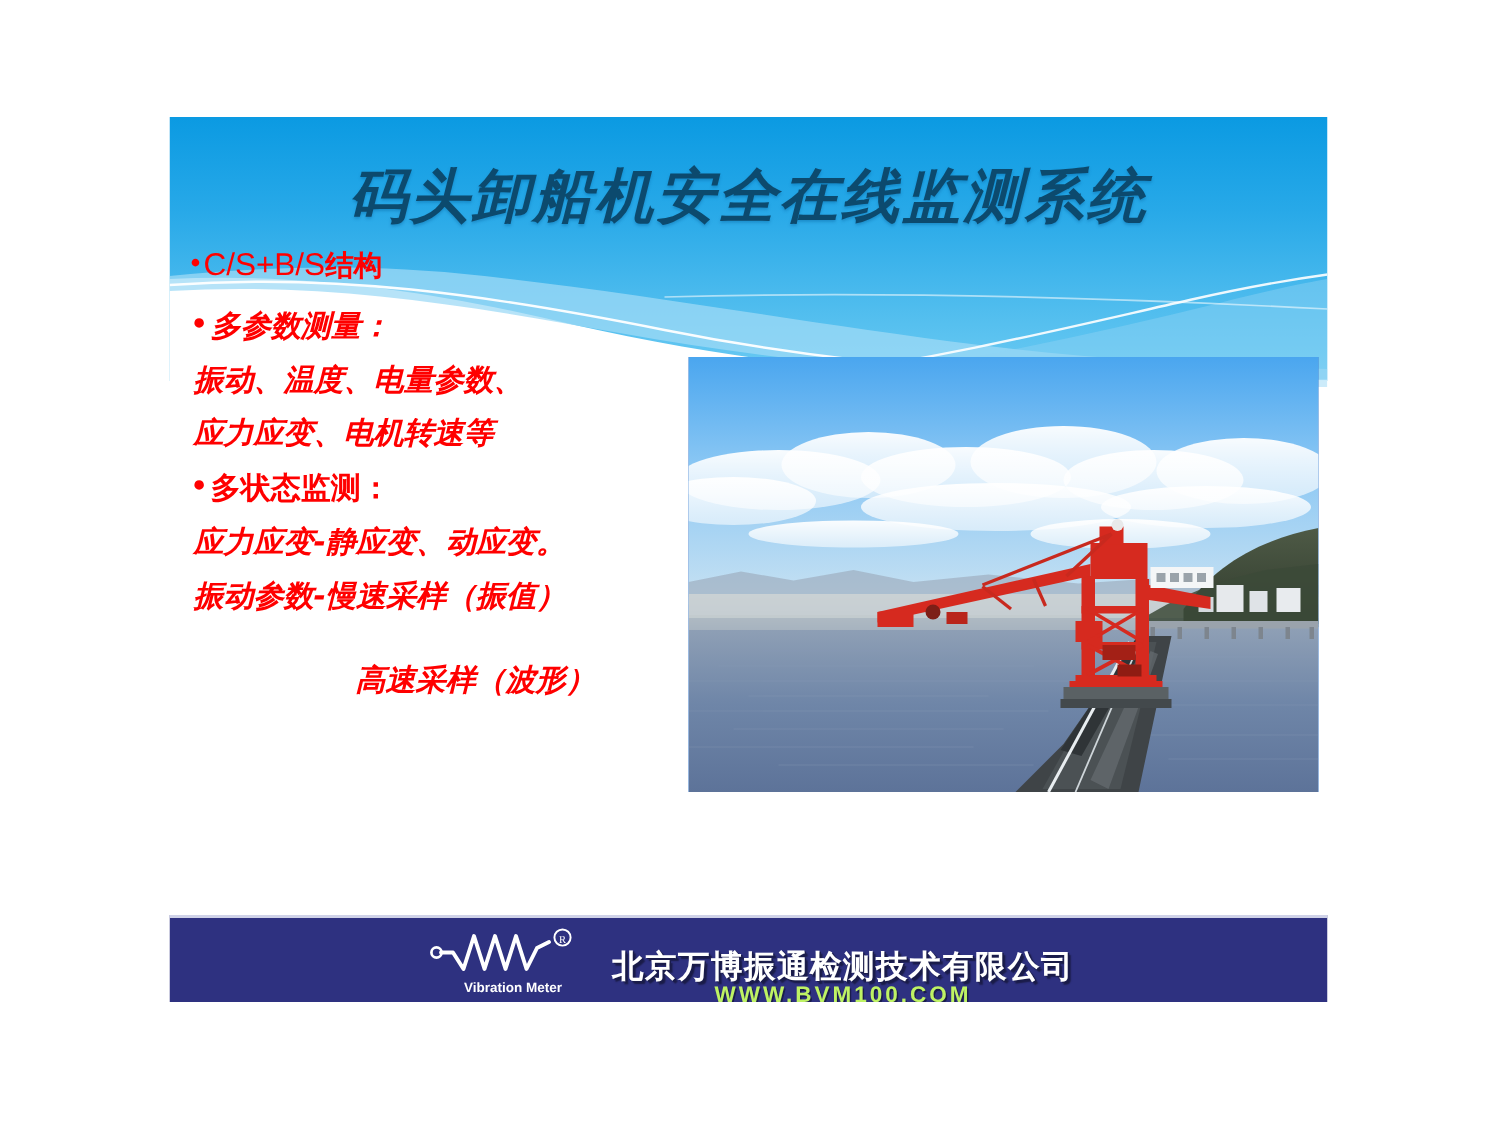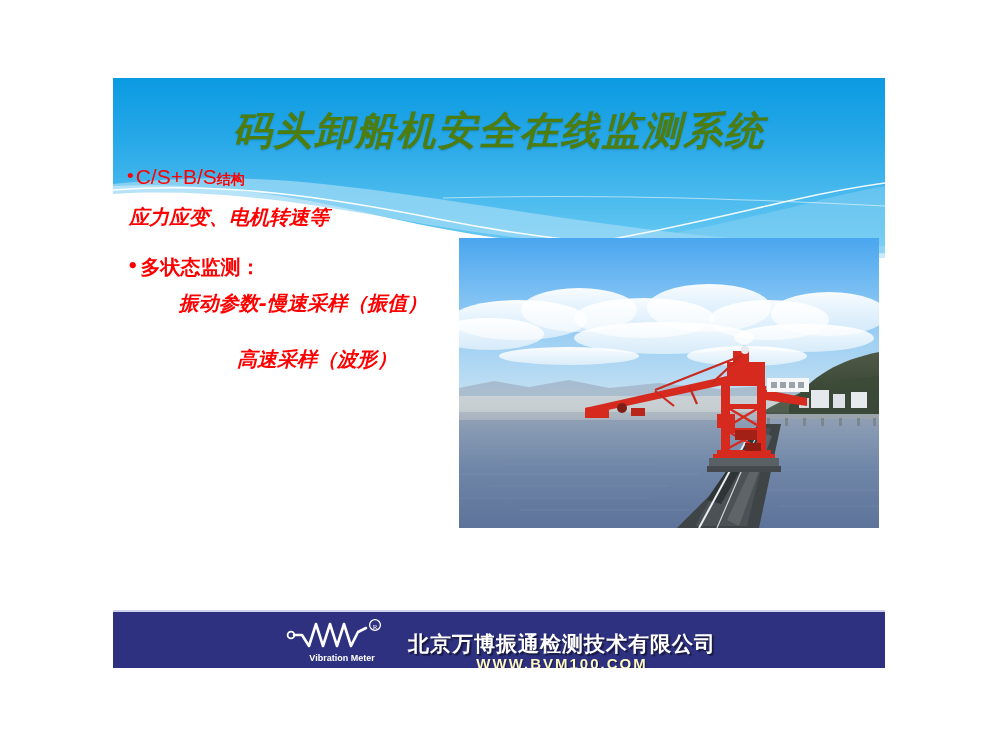--- a/index.html
+++ b/index.html
@@ -47,21 +47,21 @@
     height: 200px;
   }
   .wave-layer svg { display: block; width: 100%; height: 100%; }
 
   
   .slide-title {
     position: absolute;
     left: 0; top: 26px;
     width: 100%;
     text-align: center;
-    color: #4d7c0f;
+    color: #0c4a6e;
     font-size: 39px;
     font-weight: bold;
     letter-spacing: 2px;
     font-family: "DejaVu Sans", "Liberation Sans", sans-serif;
     text-shadow: 0 1px 2px rgba(0,90,150,0.35);
     font-style: italic;
     white-space: nowrap;
   }
 
   
@@ -80,28 +80,28 @@
   }
   .line.bullet::before {
     content: "\2022";
     display: inline-block;
     margin-right: 2px;
     font-size: 0.9em;
     vertical-align: 2px;
   }
   .l-cs      { font-size: 21px; margin-bottom: 20px; font-weight: normal;
                font-family: "Liberation Sans", sans-serif; }
-  .l-cs .cn  { font-weight: bold; font-size: 14px; font-family: "DejaVu Sans", sans-serif; }
+  .l-cs .cn  { font-weight: bold; font-size: 19px; font-family: "DejaVu Sans", sans-serif; }
   .l-p1      { font-size: 20px; margin-bottom: 16px; font-style: italic; }
   .l-p2      { font-size: 20px; margin-bottom: 15px; font-style: italic; padding-left: 2px; }
-  .l-p3      { font-size: 20px; margin-bottom: 30px; font-style: italic; padding-left: 2px; }
+  .l-p3      { font-size: 20px; margin-bottom: 17px; font-style: italic; padding-left: 2px; }
   .l-ch      { font-size: 20px; margin-bottom: 17px; font-style: italic; }
   .l-ms      { font-size: 20px; margin-bottom: 16px; }
   .l-s1      { font-size: 20px; margin-bottom: 16px; font-style: italic; padding-left: 2px; }
-  .l-s2      { font-size: 20px; margin-bottom: 8px; font-style: italic; padding-left: 2px; text-align: center; }
+  .l-s2      { font-size: 20px; margin-bottom: 8px; font-style: italic; padding-left: 2px; }
   .l-s3      { font-size: 20px; font-style: italic; padding-left: 110px; margin-top: 36px; }
 
   
   .photo {
     position: absolute;
     left: 346px;
     top: 160px;
     width: 420px;
     height: 290px;
     overflow: hidden;
@@ -152,21 +152,21 @@
     color: #ffffff;
     font-size: 21px;
     font-weight: bold;
     font-family: "DejaVu Sans", "Liberation Sans", sans-serif;
     text-shadow: 1px 1px 0 #1a1c4a, 2px 2px 1px rgba(0,0,0,0.45);
     letter-spacing: 1px;
     line-height: 1.05;
     margin-top: 24px;
   }
   .co-url {
-    color: #fef9c3;
+    color: #bef264;
     font-size: 15px;
     font-weight: bold;
     font-family: "Liberation Sans", sans-serif;
     letter-spacing: 2px;
     text-shadow: 1px 1px 0 #1a1c4a;
     line-height: 1.2;
   }
 </style>
 </head>
 <body>
@@ -192,27 +192,30 @@
       <path d="M330,120 C470,116 620,120 772,128" fill="none" stroke="#ffffff" stroke-width="1.1" opacity="0.55"></path>
     </svg>
   </div>
 
   <div class="slide-title">码头卸船机安全在线监测系统</div>
 
   <div class="content-col">
 
     <div class="line bullet l-cs"><span>C/S+B/S</span><span class="cn">结构</span></div>
 
-
+    <div class="line bullet l-p1">多参数测量：</div>
+
+    <div class="line l-p2">振动、温度、电量参数、</div>
 
     <div class="line l-p3">应力应变、电机转速等</div>
 
 
     <div class="line bullet l-ms">多状态监测：</div>
 
+    <div class="line l-s1">应力应变-静应变、动应变。</div>
 
     <div class="line l-s2">振动参数-慢速采样（振值）</div>
 
     <div class="line l-s3">高速采样（波形）</div>
   </div>
 
   <div class="photo">
     <svg viewBox="0 0 420 290" preserveAspectRatio="none">
       <defs>
         <linearGradient id="skyGrad" x1="0" y1="0" x2="0" y2="1">

